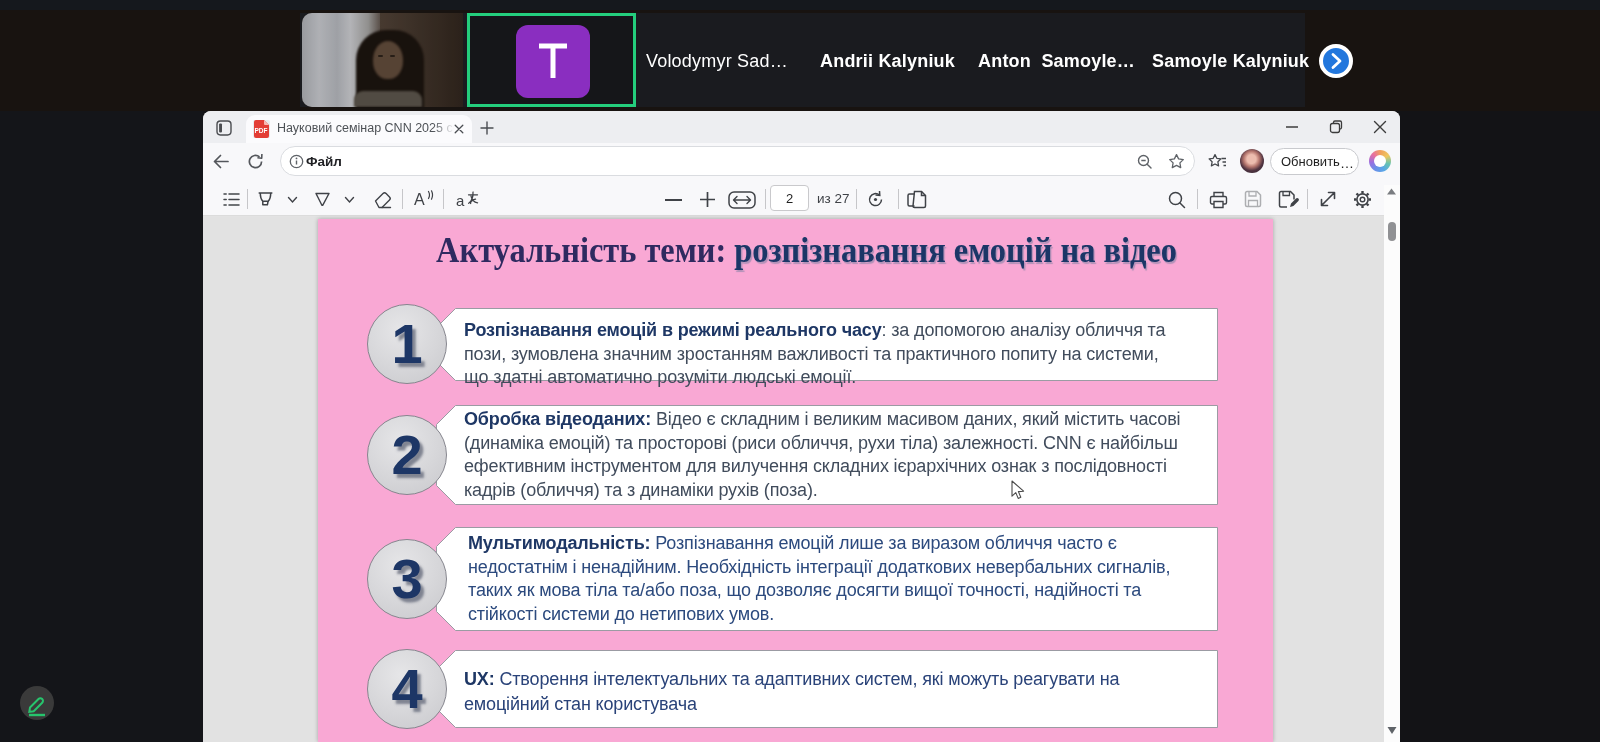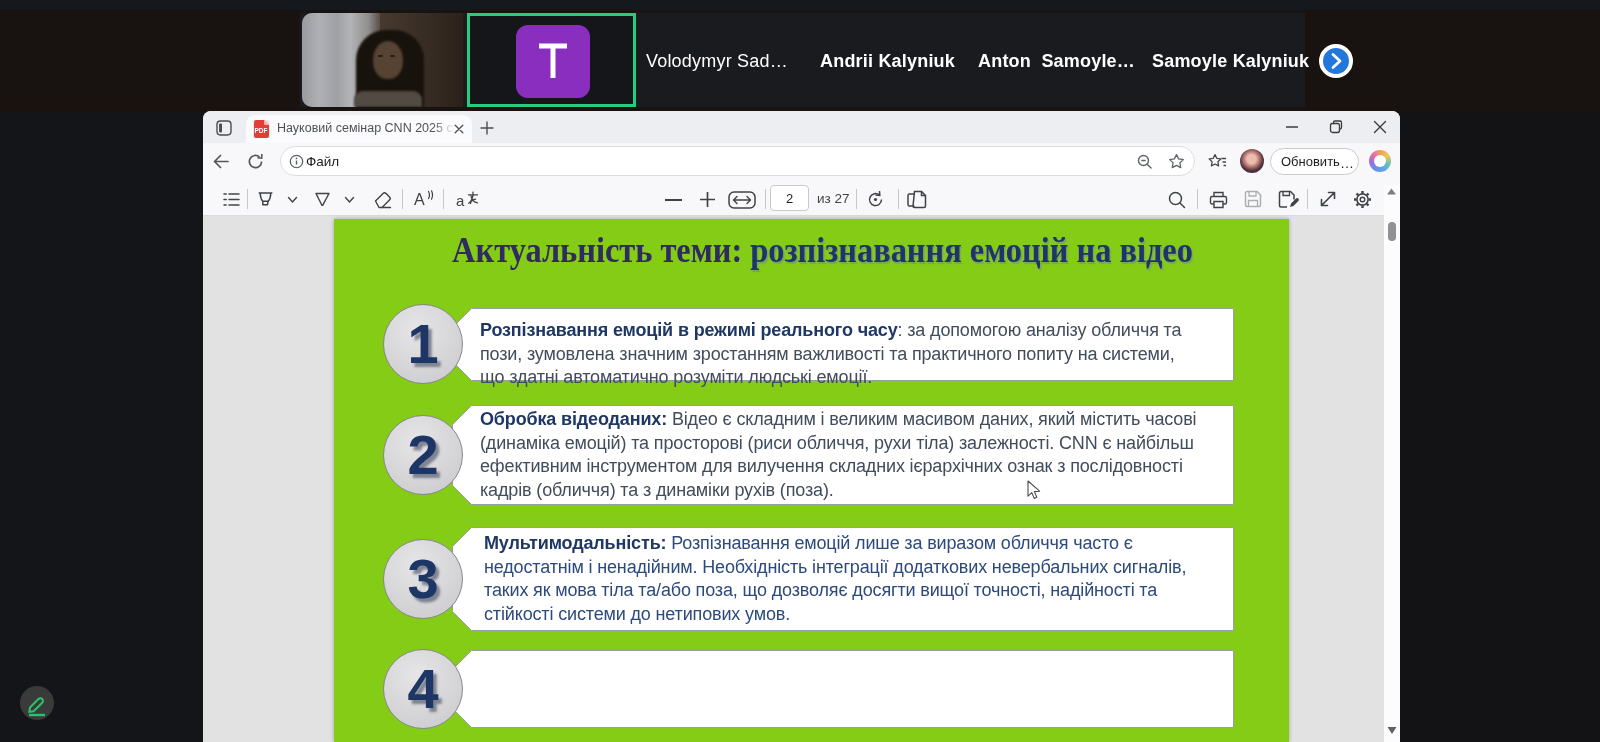--- a/index.html
+++ b/index.html
@@ -102,21 +102,21 @@
     <svg class="abs" style="left:44px;top:42px;" width="17" height="17" viewBox="0 0 17 17">
         <path d="M14.6 8.5 a6.1 6.1 0 1 1 -2.1 -4.6" fill="none" stroke="#54575c" stroke-width="1.7"></path>
         <path d="M14.9 1 l-.2 4.3 -4.3 -.6" fill="none" stroke="#54575c" stroke-width="1.6" stroke-linejoin="round"></path>
       </svg>
     <div class="abs" style="left:77px;top:35px;width:915px;height:30px;background:#fff;border:1px solid #dadce0;border-radius:15px;"></div>
     <svg class="abs" style="left:86px;top:43px;" width="15" height="15" viewBox="0 0 15 15">
         <circle cx="7.5" cy="7.5" r="6.2" fill="none" stroke="#5f6368" stroke-width="1.3"></circle>
         <path d="M7.5 6.5 v4" stroke="#5f6368" stroke-width="1.4"></path>
         <circle cx="7.5" cy="4.4" r=".9" fill="#5f6368"></circle>
       </svg>
-    <div class="abs" style="left:103px;top:43px;font-size:13.5px;color:#202124;font-weight:400;">Файл</div>
+    <div class="abs" style="left:103px;top:43px;font-size:13.5px;color:#202124;font-weight:700;">Файл</div>
     <svg class="abs" style="left:934px;top:43px;" width="16" height="16" viewBox="0 0 16 16">
         <circle cx="6.5" cy="6.5" r="5" fill="none" stroke="#5f6368" stroke-width="1.4"></circle>
         <path d="M10.2 10.2 L14 14" stroke="#5f6368" stroke-width="1.4" stroke-linecap="round"></path>
         <path d="M4.3 6.5 h4.4" stroke="#5f6368" stroke-width="1.3"></path>
       </svg>
     <svg class="abs" style="left:965px;top:42px;" width="17" height="17" viewBox="0 0 17 17">
         <path d="M8.5 1.6 l2.1 4.3 4.7.7 -3.4 3.3 .8 4.7 -4.2 -2.2 -4.2 2.2 .8 -4.7 -3.4 -3.3 4.7 -.7 Z" fill="none" stroke="#5f6368" stroke-width="1.3" stroke-linejoin="round"></path>
       </svg>
     <svg class="abs" style="left:1005px;top:42px;" width="19" height="17" viewBox="0 0 19 17">
         <path d="M7 1.6 l1.8 3.7 4.1.6 -3 2.9 .7 4.1 -3.6 -1.9 -3.6 1.9 .7 -4.1 -3 -2.9 4.1 -.6 Z" fill="none" stroke="#45484d" stroke-width="1.3" stroke-linejoin="round"></path>
@@ -217,21 +217,21 @@
         <circle cx="9.5" cy="9.5" r="5.6" stroke-width="1.6"></circle>
         <circle cx="9.5" cy="9.5" r="2.3" stroke-width="1.4"></circle>
         <g stroke-width="2.4">
           <path d="M9.5 1 V3.4 M9.5 15.6 V18 M1 9.5 H3.4 M15.6 9.5 H18 M3.5 3.5 L5.2 5.2 M13.8 13.8 L15.5 15.5 M15.5 3.5 L13.8 5.2 M5.2 13.8 L3.5 15.5"></path>
         </g>
       </g>
     </svg>
 
     <div class="abs" style="left:0;top:106px;width:1181px;height:525px;background:#e2e2e2;"></div>
 
-    <div class="abs" id="slide" style="left:115px;top:108px;width:955px;height:523px;background:#84cc16;box-shadow:0 0 4px rgba(0,0,0,.28);overflow:hidden;margin-left:16px;">
+    <div class="abs" id="slide" style="left:115px;top:108px;width:955px;height:523px;background:#f9a8d4;box-shadow:0 0 4px rgba(0,0,0,.28);overflow:hidden;">
 
       <div class="abs" style="left:11px;top:10px;width:955px;text-align:center;font-family:'Liberation Serif',serif;font-weight:700;font-size:36px;white-space:nowrap;transform:scaleX(.9);transform-origin:50% 50%;">
         <span style="color:#2f2a60;">Актуальність теми: </span><span style="color:#1c3667;text-shadow:1.5px 1.5px 1px rgba(120,128,160,.55), -0.5px -0.5px 0 rgba(150,155,180,.35);">розпізнавання емоцій на відео</span>
       </div>
 
       <svg class="abs" style="left:118px;top:89px;" width="782" height="73" viewBox="0 0 782 73">
           <polygon points="19.5,0.5 781.5,0.5 781.5,72.5 19.5,72.5 0.5,53.5 0.5,19.5" fill="#fff" stroke="#9b9ba3" stroke-width="1"></polygon>
         </svg>
       <div class="abs" style="left:146px;top:89px;width:745px;height:93px;display:flex;align-items:center;font-size:18px;line-height:23.5px;color:#414c5c;white-space:nowrap;letter-spacing:-0.15px;">
           <div><b style="color:#1e3765;">Розпізнавання емоцій в режимі реального часу</b>: за допомогою аналізу обличчя та<br>пози, зумовлена значним зростанням важливості та практичного попиту на системи,<br>що здатні автоматично розуміти людські емоції.</div>
@@ -250,20 +250,23 @@
           <polygon points="19.5,0.5 781.5,0.5 781.5,103.5 19.5,103.5 0.5,84.5 0.5,19.5" fill="#fff" stroke="#9b9ba3" stroke-width="1"></polygon>
         </svg>
       <div class="abs" style="left:150px;top:308px;width:745px;height:104px;display:flex;align-items:center;font-size:18px;line-height:23.5px;color:#2c4a7e;white-space:nowrap;letter-spacing:-0.15px;">
           <div><b style="color:#1e3765;">Мультимодальність:</b> Розпізнавання емоцій лише за виразом обличчя часто є<br>недостатнім і ненадійним. Необхідність інтеграції додаткових невербальних сигналів,<br>таких як мова тіла та/або поза, що дозволяє досягти вищої точності, надійності та<br>стійкості системи до нетипових умов.</div>
         </div>
       <div class="abs circ" style="left:49px;top:320px;">3</div>
 
       <svg class="abs" style="left:118px;top:431px;" width="782" height="78" viewBox="0 0 782 78">
           <polygon points="19.5,0.5 781.5,0.5 781.5,77.5 19.5,77.5 0.5,58.5 0.5,19.5" fill="#fff" stroke="#9b9ba3" stroke-width="1"></polygon>
         </svg>
+      <div class="abs" style="left:146px;top:434px;width:745px;height:78px;display:flex;align-items:center;font-size:18px;line-height:25px;color:#2a4379;white-space:nowrap;letter-spacing:-0.15px;">
+          <div><b style="color:#1e3765;">UX:</b> Створення інтелектуальних та адаптивних систем, які можуть реагувати на<br>емоційний стан користувача</div>
+        </div>
       <div class="abs circ" style="left:49px;top:430px;">4</div>
 
       <svg class="abs" style="left:693px;top:261px;" width="15" height="21" viewBox="0 0 15 21">
           <path d="M1 1 L1 16.2 L4.8 12.6 L7.2 18.4 L9.8 17.3 L7.4 11.6 L12.6 11.2 Z" fill="#fff" stroke="#4a4a4a" stroke-width="1.1" stroke-linejoin="round"></path>
         </svg>
     </div>
 
     <div class="abs" style="left:1181px;top:74px;width:16px;height:557px;background:#fcfcfc;"></div>
     <svg class="abs" style="left:1183px;top:76px;" width="11" height="9" viewBox="0 0 11 9">
         <path d="M5.5 1.5 L10 7.5 H1 Z" fill="#7a7d81"></path>

